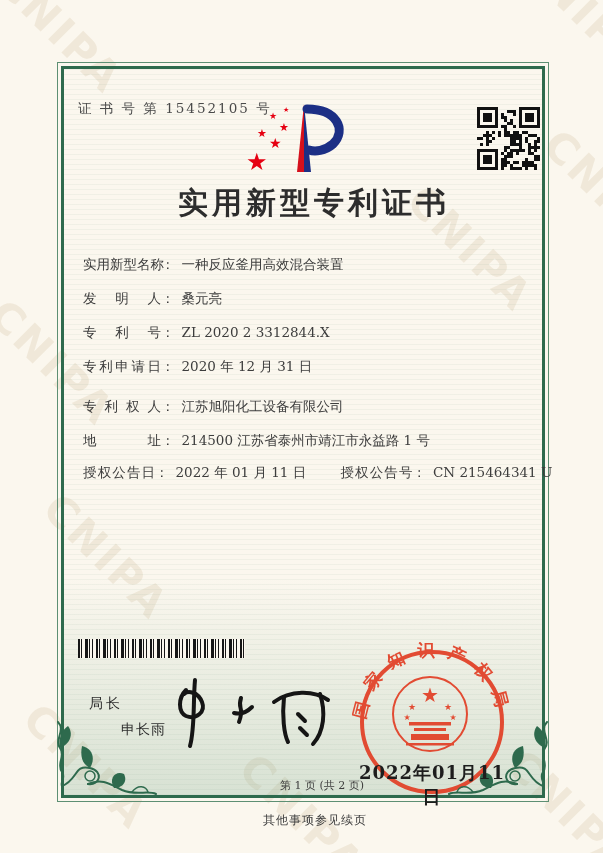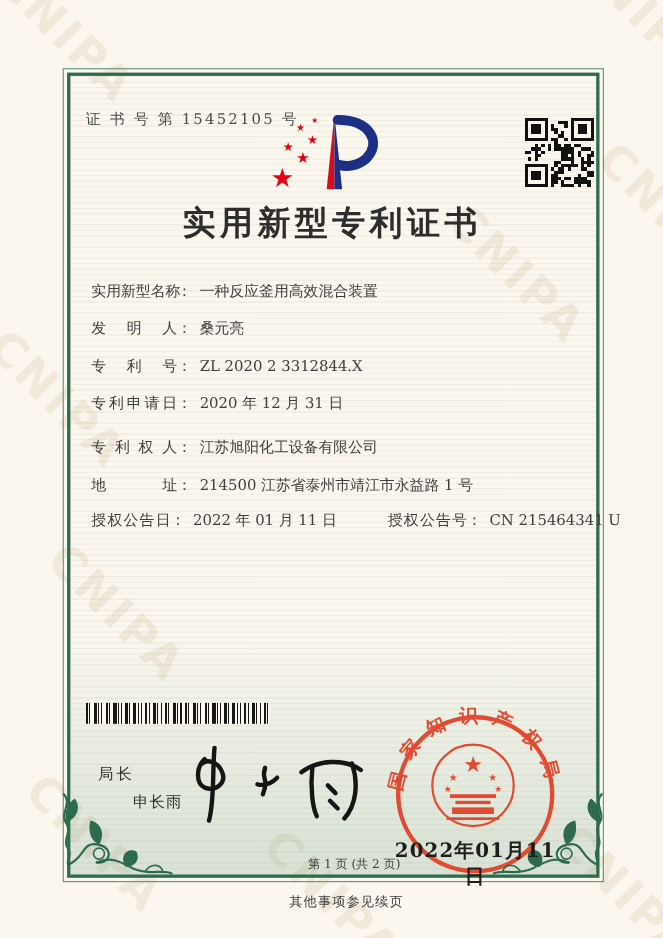--- a/index.html
+++ b/index.html
@@ -26,27 +26,27 @@
     border:3px solid #2e6a4d;
     background:
       linear-gradient(to bottom, rgba(140,180,155,0) 70%, rgba(134,176,150,0.30) 100%),
       repeating-linear-gradient(to bottom, rgba(96,146,118,0.07) 0 1px, rgba(0,0,0,0) 1px 5px);
   }
   .certno{position:absolute;left:78px;top:100px;font-size:13.5px;color:#4a4a4a;letter-spacing:2px;}
   .logo{position:absolute;left:240px;top:100px;width:125px;height:78px;}
   .qr{position:absolute;left:477px;top:107px;width:63px;height:63px;}
   .title{
     position:absolute;left:57px;top:183px;width:490px;text-align:center;
-    font-size:30px;font-weight:bold;color:#2d2d2d;letter-spacing:4px;
+    font-size:30px;font-weight:bold;color:#2d2d2d;letter-spacing:4px;padding-left:12px;
   }
   .field{position:absolute;left:83px;font-size:13.5px;color:#3d3d3d;white-space:nowrap;}
   .flabel{display:inline-block;width:78px;text-align:justify;text-align-last:justify;}
   .flabel2{display:inline-block;width:72px;text-align:justify;text-align-last:justify;}
   .colon{margin-right:7px;}
-  .grant-gap{margin-left:42px;}
+  .grant-gap{margin-left:30px;}
   .paras{
     position:absolute;left:79px;top:496px;width:450px;
     font-size:12.5px;line-height:21.5px;text-align:justify;color:#3d3d3d;
   }
   .paras p{margin:0;text-indent:2em;}
   .barcode{
     position:absolute;left:78px;top:639px;width:167px;height:19px;
     background:repeating-linear-gradient(90deg,
       #161616 0 2px,#fbf7ee 2px 3px,#161616 3px 4px,#fbf7ee 4px 7px,
       #161616 7px 10px,#fbf7ee 10px 11px,#161616 11px 12px,#fbf7ee 12px 14px,

